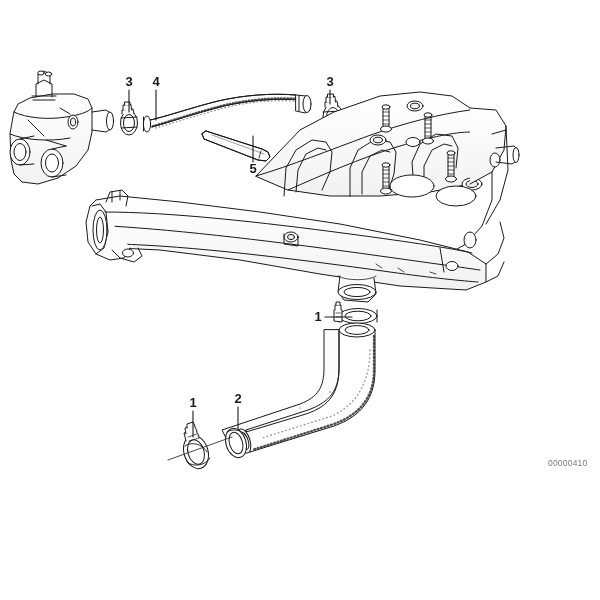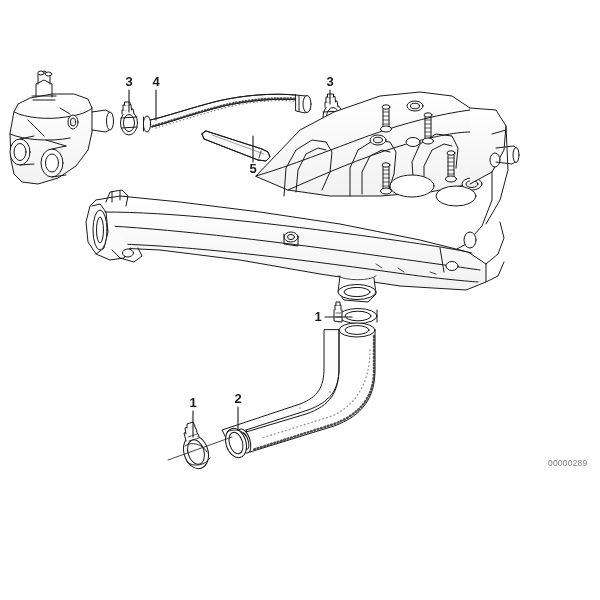--- a/index.html
+++ b/index.html
@@ -345,21 +345,21 @@
           <text class="callout-label" x="156" y="86" text-anchor="middle">4</text>
           <text class="callout-label" x="330" y="86" text-anchor="middle">3</text>
           <text class="callout-label" x="253" y="173" text-anchor="middle">5</text>
           <text class="callout-label" x="318" y="321" text-anchor="middle">1</text>
           <text class="callout-label" x="193" y="407" text-anchor="middle">1</text>
           <text class="callout-label" x="238" y="403" text-anchor="middle">2</text>
         </g>
       </g>
     </svg>
 
-    <div id="ref-code">00000289</div>
+    <div id="ref-code">00000410</div>
   </div>
 
   <div id="footer">
     
     
   </div>
 
 </div>
 
 </body></html>

